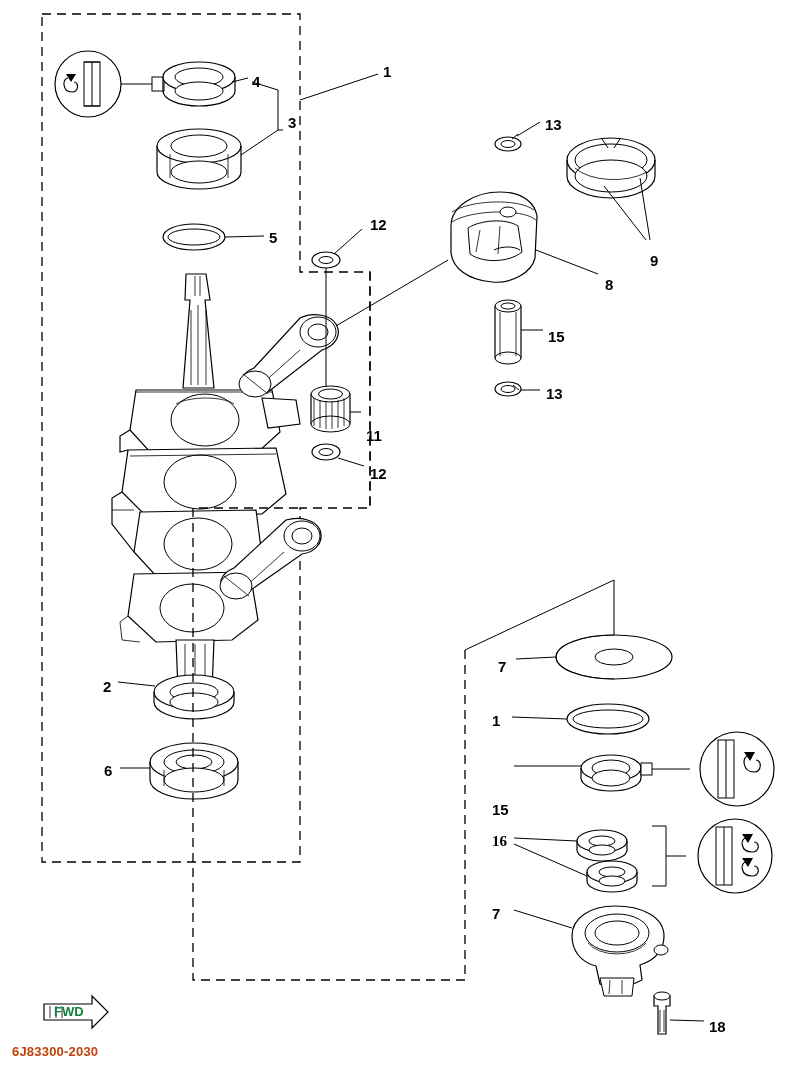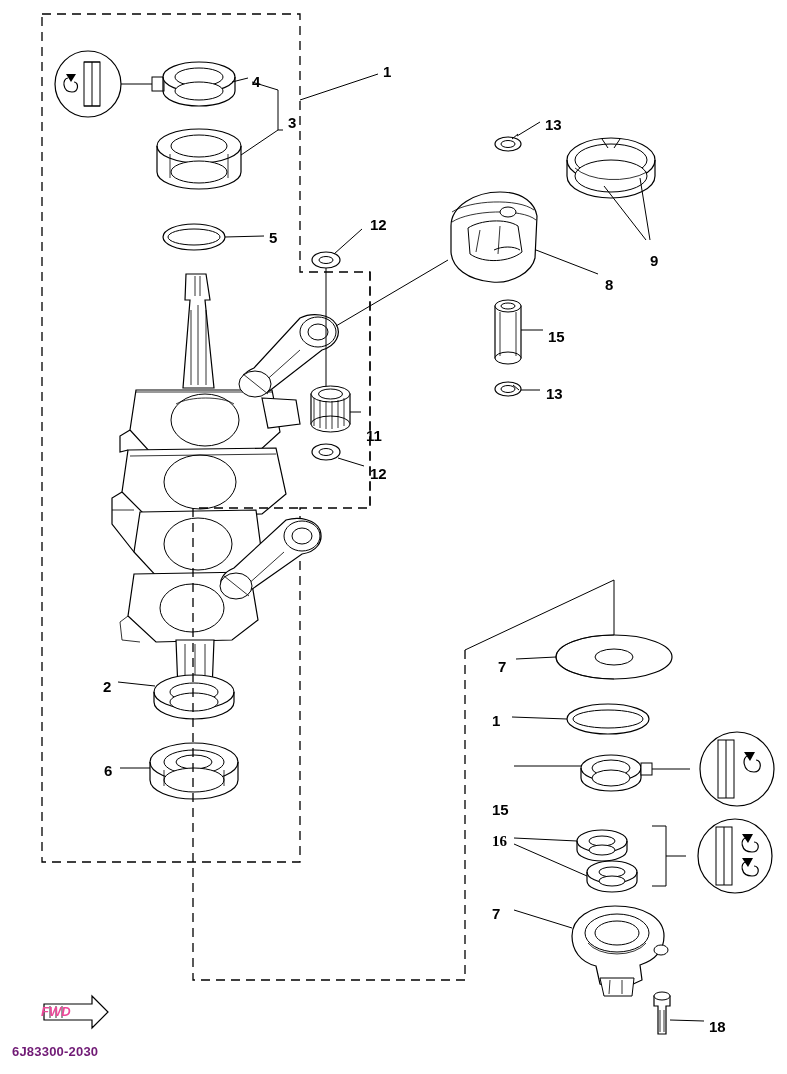--- a/index.html
+++ b/index.html
@@ -35,30 +35,29 @@
     white-space: nowrap;
     line-height: 1;
   }
   #part-code {
     position: absolute;
     left: 12px;
     top: 1044px;
     font-size: 13px;
     font-weight: bold;
     letter-spacing: 0.2px;
-    color: #701a75;
+    color: #c2410c;
   }
   #fwd-text {
     position: absolute;
-    left: 41px;
+    left: 54px;
     top: 1004px;
     font-size: 13px;
     font-weight: bold;
-    font-style: italic;
-    color: #ec4899;
+    color: #15803d;
   }
 </style>
 </head>
 <body>
 
 <div id="sheet">
 
   <svg class="diagram" viewBox="0 0 787 1074">
     <defs>
       <style>

